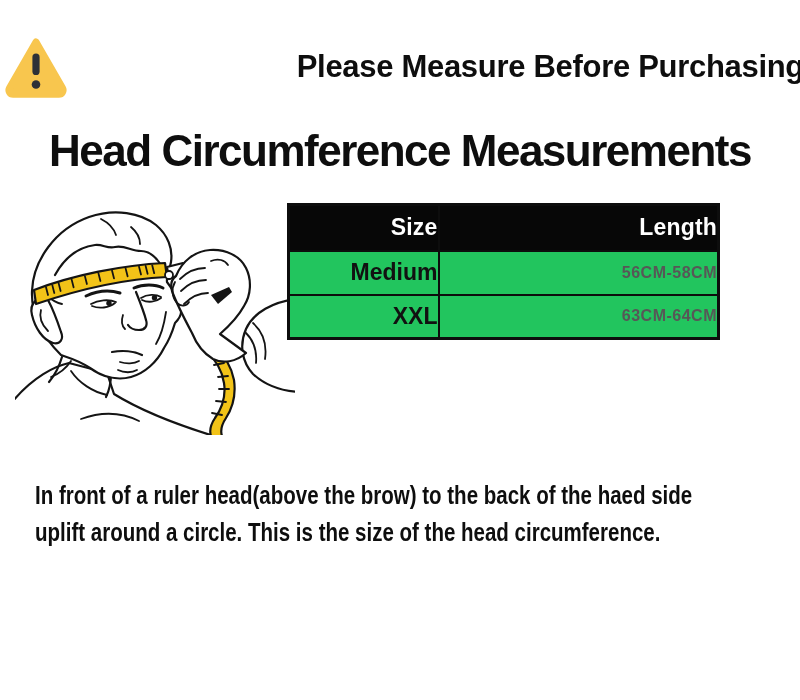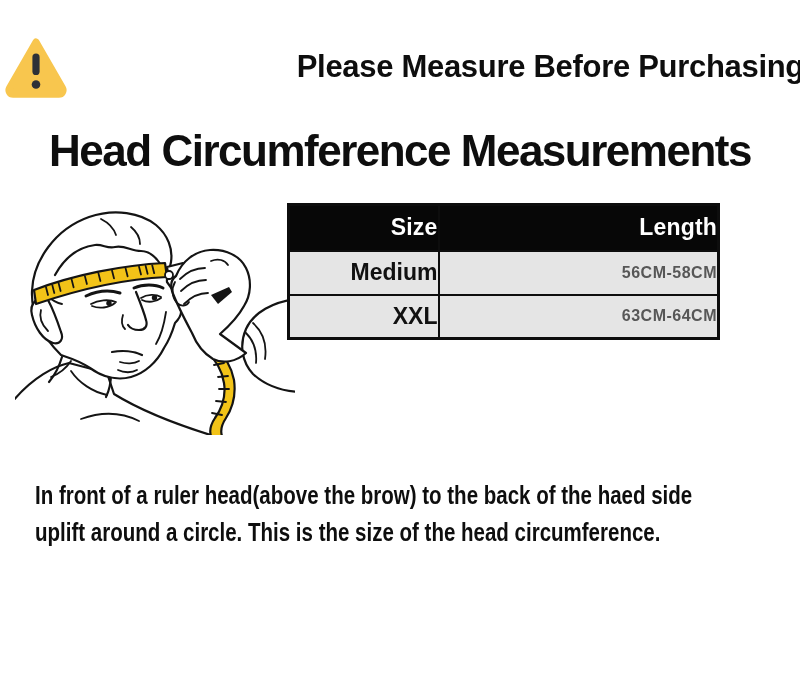--- a/index.html
+++ b/index.html
@@ -43,21 +43,21 @@
   }
   .size-table th, .size-table td {
     border:2.5px solid var(--table-border,#0d0d0d);
     text-align:right; vertical-align:middle; font-weight:700;
   }
   .size-table thead th {
     background:var(--table-header-bg,#070707);
     color:var(--table-header-text,#ffffff);
     height:46px; font-size:23px; letter-spacing:0.2px;
   }
-  .size-table td { height:44px; background:#e5e5e5;margin-left:28px; }
+  .size-table td { height:44px; background:#22c55e;margin-left:28px; }
   td.size-cell { font-size:23px; color:var(--size-text,#111111); }
   td.length-cell { font-size:16px; color:var(--length-text,#575757); letter-spacing:0.5px; }
   
   .note {
     position:absolute; left:35px; top:477px;
     font-size:25px; font-weight:700; line-height:37px;
     color:var(--text-black,#0e0e0e);
     transform:scaleX(0.82); transform-origin:left top; white-space:nowrap;
   }
   .note span { display:block; }

